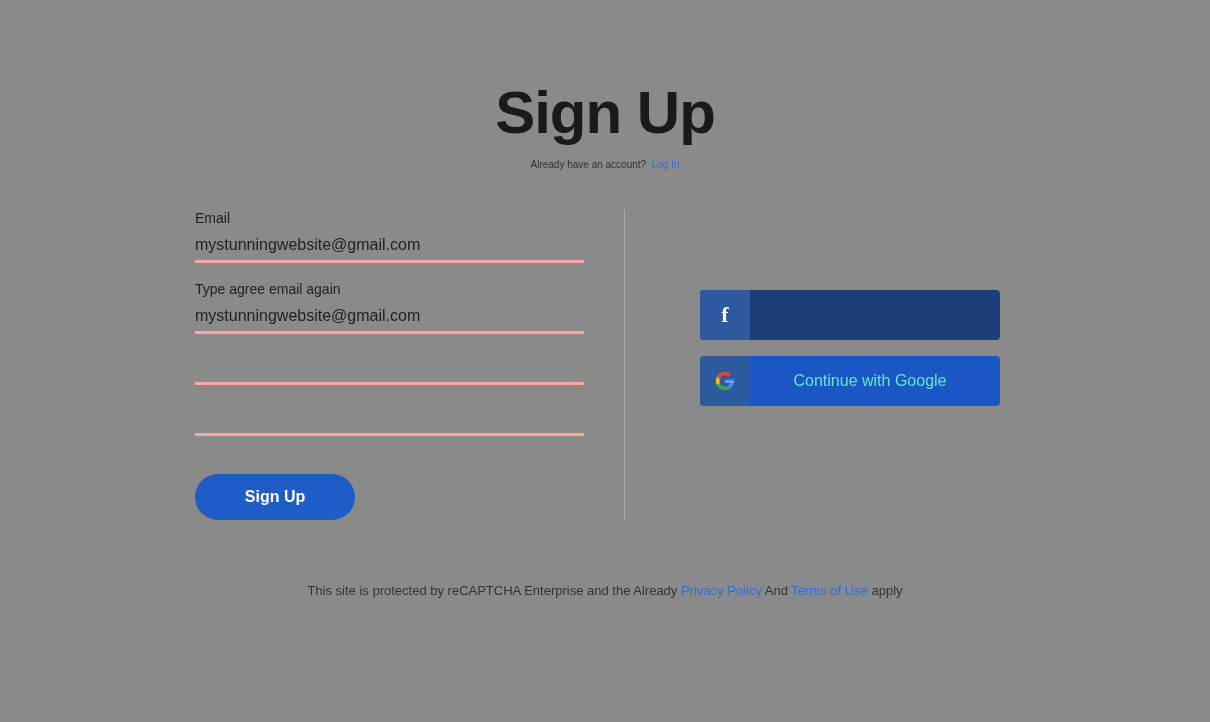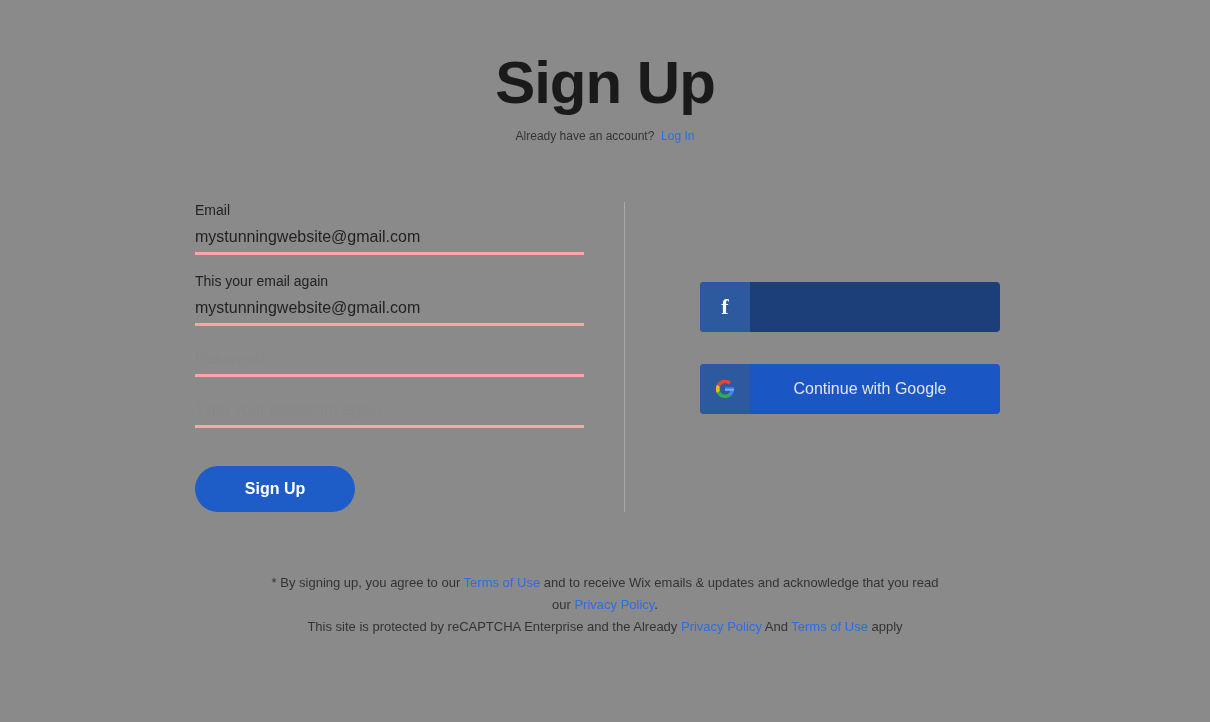--- a/index.html
+++ b/index.html
@@ -16,35 +16,35 @@
       display: flex;
       flex-direction: column;
       align-items: center;
     }
 
     .page-container {
       width: 100%;
       display: flex;
       flex-direction: column;
       align-items: center;
-      padding-top: 48px;
+      padding-top: 78px;
     }
 
     .title {
       font-size: 60px;
       font-weight: 700;
       color: #1a1a1a;
       letter-spacing: -1px;
       margin-bottom: 12px;
     }
 
     .subtitle {
-      font-size: 12px;
+      font-size: 10px;
       color: #333;
-      margin-bottom: 59px;
+      margin-bottom: 40px;
     }
 
     .subtitle a {
       color: #2d6ee0;
       text-decoration: none;
     }
 
     .main-content {
       display: flex;
       flex-direction: row;
@@ -127,22 +127,21 @@
       overflow: hidden;
     }
 
     .social-button-facebook {
       background-color: #1c3f7a;
       color: white;
     }
 
     .social-button-google {
       background-color: #1a56c4;
-      color: #e5e5e5;
-      margin-top: 16px;
+      color: #5eead4;
     }
 
     .social-icon {
       width: 50px;
       height: 50px;
       display: flex;
       align-items: center;
       justify-content: center;
       flex-shrink: 0;
     }
@@ -204,21 +203,21 @@
   <div class="main-content">
 
     <div class="form-section">
 
       <div class="field-group">
         <label class="field-label">Email</label>
         <input class="field-input" type="email" value="mystunningwebsite@gmail.com" style="">
       </div>
 
       <div class="field-group">
-        <label class="field-label">This your email again</label>
+        <label class="field-label">Type agree email again</label>
         <input class="field-input" type="email" value="mystunningwebsite@gmail.com" style="">
       </div>
 
       <div class="field-group">
         <input class="field-input" type="password" placeholder="Password" style="">
       </div>
 
       <div class="field-group">
         <input class="field-input" type="password" placeholder="Type your password again" style="">
       </div>
@@ -247,20 +246,17 @@
         </div>
         <span class="social-label">Continue with Google</span>
       </button>
 
     </div>
 
   </div>
 
   <div class="footer">
     <p>
-      <span>* By signing up, you agree to our </span><a href="#">Terms of Use</a><span> and to receive Wix emails &amp; updates and acknowledge that you read our </span><a href="#">Privacy Policy</a><span>.</span>
-    </p>
-    <p>
       <span>This site is protected by reCAPTCHA Enterprise and the Already </span><a href="#">Privacy Policy</a><span> And </span><a href="#">Terms of Use</a><span> apply</span>
     </p>
   </div>
 
 </div>
 
 </body></html>

